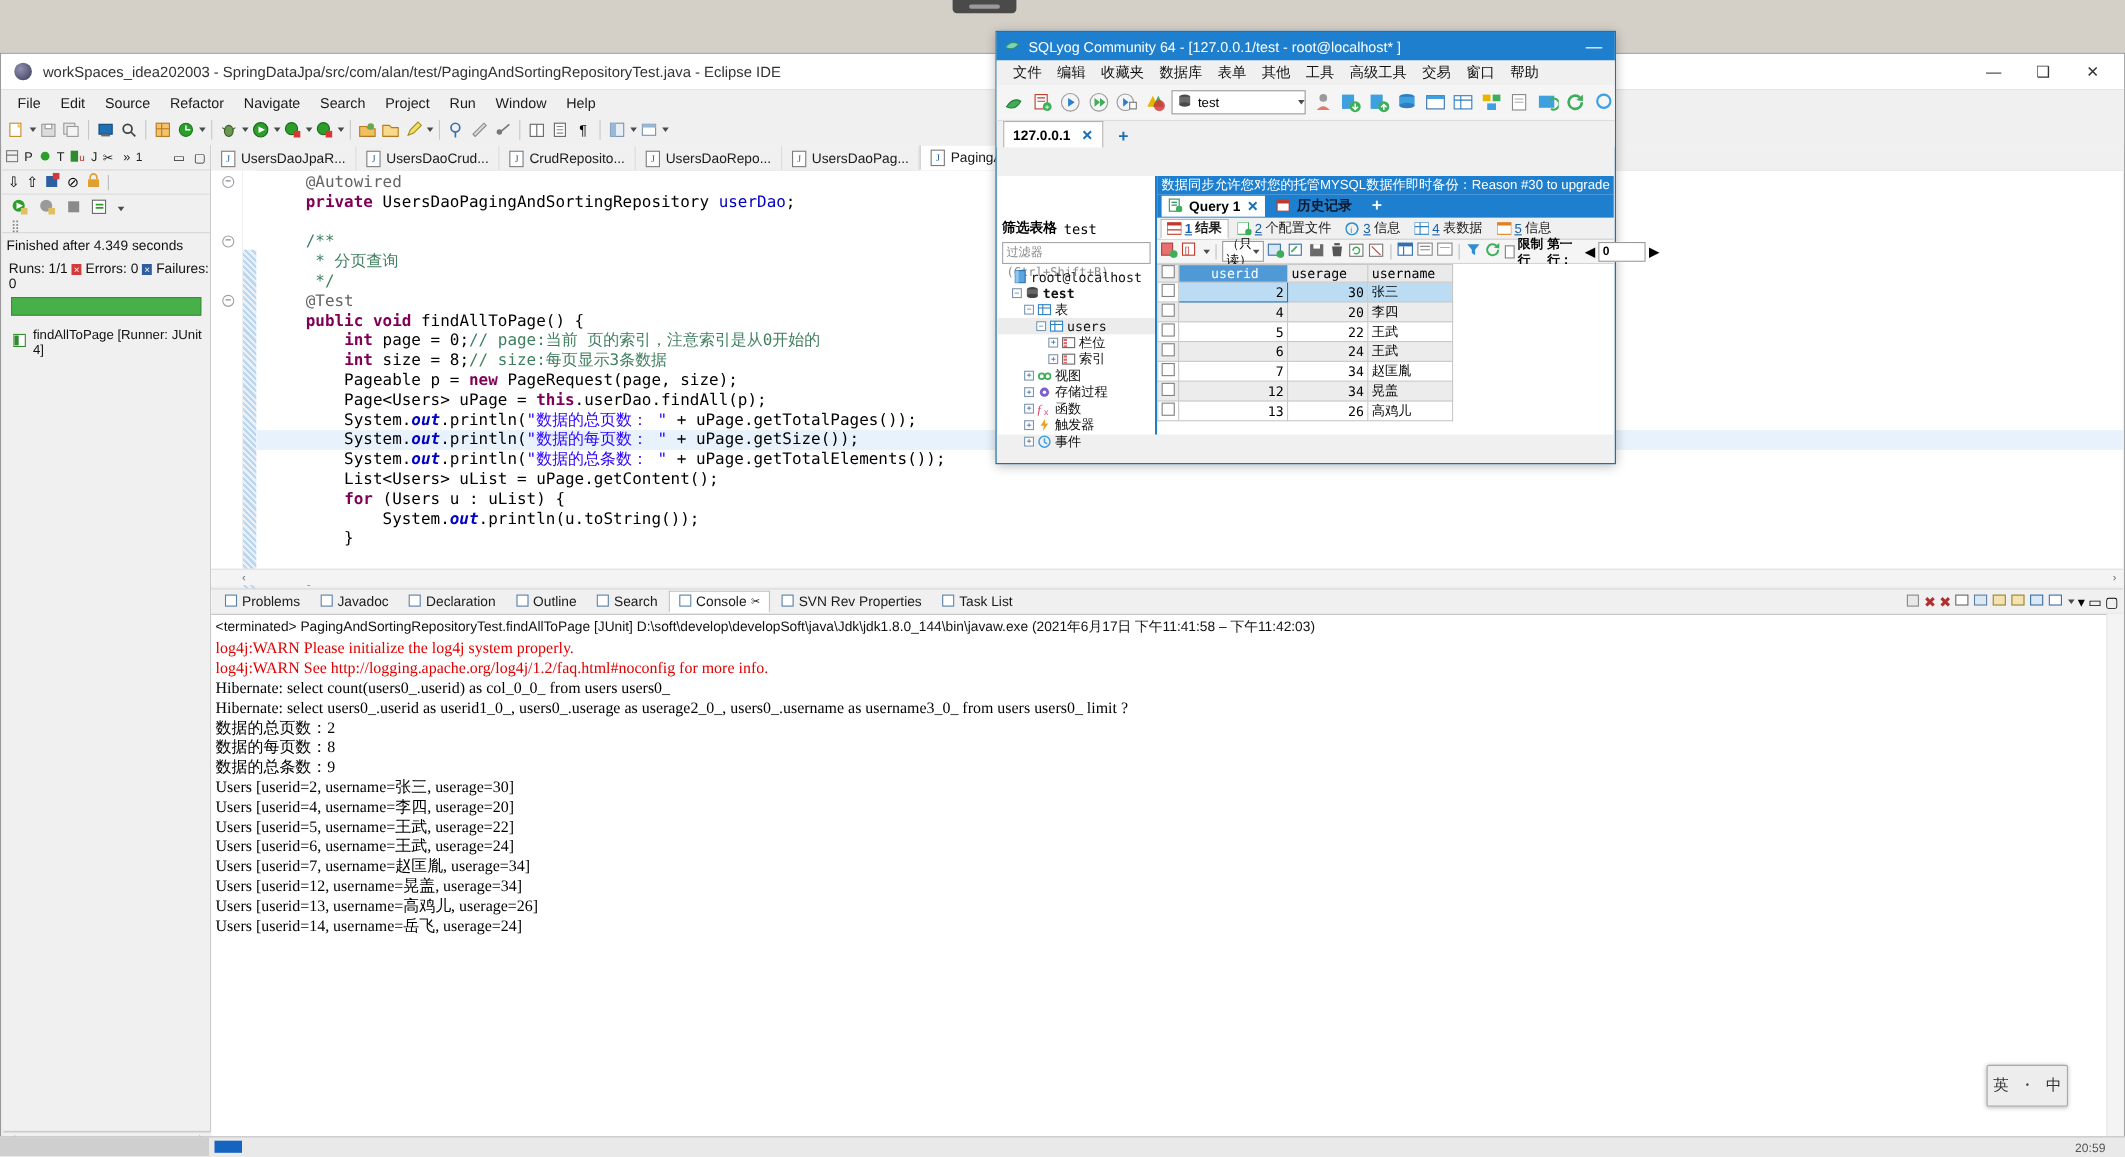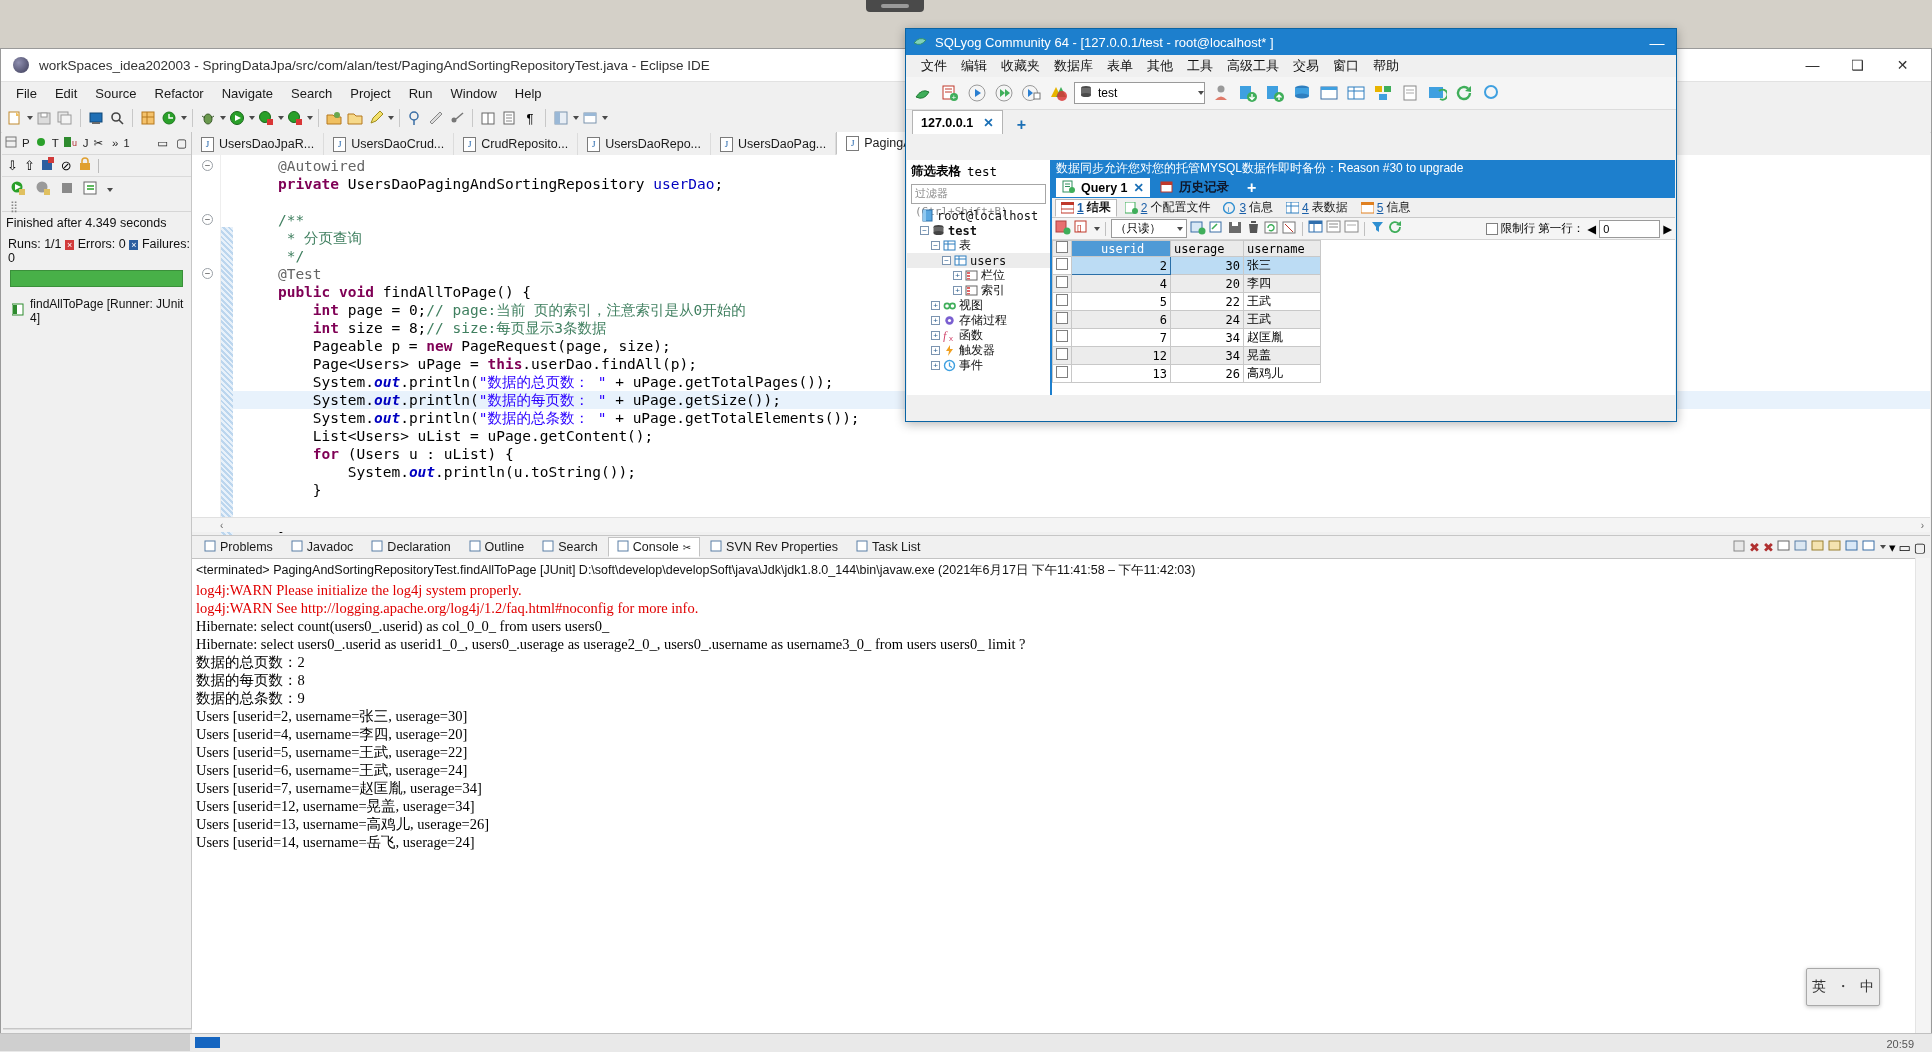--- a/index.html
+++ b/index.html
@@ -81,57 +81,57 @@
 
   
   .ime{position:absolute;right:52px;bottom:46px;width:72px;height:36px;background:#ededed;border:1px solid #a9a9a9;display:flex;align-items:center;justify-content:space-around;font-size:14px;color:#333;border-radius:2px;box-shadow:0 1px 4px rgba(0,0,0,.25);}
   .timestamp{position:absolute;right:18px;bottom:2px;font-size:11px;color:#555;}
 
   
   .toppill{position:absolute;left:866px;top:0;width:58px;height:12px;background:#4a4a4a;border-radius:0 0 4px 4px;}
   .toppill i{display:block;margin:4px auto 0;width:28px;height:4px;background:#9a9a9a;border-radius:2px;}
 
   
-  .sqly{position:absolute;left:905px;top:28px;width:772px;height:394px;background:#f0f0f0;border:1px solid #0a64a4;box-sizing:border-box;box-shadow:0 2px 10px rgba(0,0,0,.3);}
+  .sqly{position:absolute;left:905px;top:28px;width:564px;height:394px;background:#f0f0f0;border:1px solid #0a64a4;box-sizing:border-box;box-shadow:0 2px 10px rgba(0,0,0,.3);}
   .sq-title{height:26px;background:#1d7fcd;display:flex;align-items:center;padding-left:6px;color:#fff;font-size:13px;}
   .sq-title .sico{width:16px;height:16px;margin-right:7px;position:relative;}
   .sq-min{margin-left:auto;width:38px;height:25px;display:flex;align-items:center;justify-content:center;color:#fff;font-size:15px;}
   .sq-menu{height:22px;display:flex;align-items:center;background:#f0f0f0;padding-left:8px;font-size:13px;color:#111;gap:0;}
   .sq-menu span{padding:2px 7px;}
   .sq-toolbar{height:32px;display:flex;align-items:center;background:#f5f5f5;border-bottom:1px solid #dcdcdc;padding-left:6px;gap:5px;}
   .sqbtn{width:22px;height:22px;display:flex;align-items:center;justify-content:center;position:relative;}
   .dbsel{display:flex;align-items:center;width:125px;height:20px;background:#fff;border:1px solid #9a9a9a;font-size:12px;padding-left:4px;gap:5px;}
   .dbsel .dbname{flex:1;}
   .sq-contab{height:24px;display:flex;align-items:flex-end;background:#f0f0f0;padding-left:6px;}
   .ctab2{height:23px;background:#fff;border:1px solid #b4b4b4;border-bottom:none;display:flex;align-items:center;gap:10px;padding:0 8px;font-size:12.5px;font-weight:bold;}
   .plusbtn{margin-left:8px;color:#1a6fb5;font-size:16px;font-weight:bold;padding:0 6px;}
 
   .sq-body{position:absolute;left:1px;top:131px;right:1px;bottom:26px;display:flex;}
   .sq-objpane{width:143px;background:#fff;border-right:2px solid #1d7fcd;display:flex;flex-direction:column;}
-  .objhead{font-size:12.5px;padding:3px 4px;display:flex;gap:6px;align-items:center;}
+  .objhead{font-size:12.5px;padding:3px 4px;display:flex;gap:6px;align-items:flex-end;margin-top:36px;}
   .objhead b{font-weight:bold;}
   .objfilter{margin:1px 4px 4px 4px;height:18px;border:1px solid #a6a6a6;background:#fff;font-size:11px;color:#8a8a8a;padding-left:3px;line-height:18px;font-family:"DejaVu Sans Mono",monospace;}
   .tree{font-size:12px;color:#111;}
   .tnode{display:flex;align-items:center;height:15px;gap:3px;white-space:nowrap;}
   .tnode.sel{background:#ececec;}
   .exp{width:9px;height:9px;border:1px solid #7b94b0;background:#fff;font-size:8px;line-height:7px;text-align:center;color:#2a5d8f;box-sizing:border-box;}
   .mono{font-family:"DejaVu Sans Mono",monospace;}
 
   .sq-right{flex:1;display:flex;flex-direction:column;min-width:0;}
   .adbanner{height:17px;background:#1d7fcd;color:#fff;font-size:12px;display:flex;align-items:center;padding-left:4px;white-space:nowrap;overflow:hidden;}
   .qtabs{height:21px;background:#1d7fcd;display:flex;align-items:center;padding-left:4px;gap:4px;}
   .qtab{height:19px;background:#fff;display:flex;align-items:center;gap:6px;padding:0 6px;font-size:12.5px;font-weight:bold;}
   .qtab.plain{background:transparent;color:#0f172a;}
   .restabs{height:19px;background:#f0f0f0;display:flex;align-items:center;gap:3px;padding-left:3px;font-size:12px;border-bottom:1px solid #c9c9c9;}
   .rtab{display:flex;align-items:center;gap:3px;padding:1px 5px;color:#1a1a1a;white-space:nowrap;}
   .rtab.active{background:#fff;font-weight:bold;border:1px solid #b9b9b9;border-bottom:1px solid #fff;height:18px;box-sizing:border-box;}
   .rtab u{color:#1a5fa8;}
   .gridtools{height:21px;background:#f5f5f5;display:flex;align-items:center;gap:3px;padding-left:3px;border-bottom:1px solid #d4d4d4;}
   .rosel{width:68px;height:17px;border:1px solid #9a9a9a;background:#fff;font-size:11.5px;display:flex;align-items:center;justify-content:space-between;padding:0 3px;}
-  .limitbox{margin-left:auto;display:flex;align-items:center;gap:3px;font-size:11.5px;padding-right:3px;}
+  .limitbox{margin-left:auto;display:flex;align-items:center;gap:3px;font-size:11.5px;padding-right:3px;font-weight:bold;}
   .limitinput{width:56px;height:16px;border:1px solid #9a9a9a;background:#fff;font-size:11px;padding-left:3px;line-height:16px;}
   .chk{width:10px;height:10px;border:1px solid #808080;background:#fff;display:inline-block;}
 
   .grid{flex:1;background:#fff;overflow:hidden;position:relative;}
   table.dg{border-collapse:collapse;font-family:"DejaVu Sans Mono",monospace;font-size:12px;}
   table.dg th,table.dg td{border:1px solid #c8c8c8;height:15px;padding:0 3px;white-space:nowrap;}
   table.dg th{background:#eaeaea;font-weight:normal;text-align:left;}
   table.dg th.keycol{background:#4f9ad6;color:#fff;}
   table.dg td.cb{width:16px;background:#fff;text-align:center;padding:0;}
   table.dg td.num{text-align:right;width:66px;}

